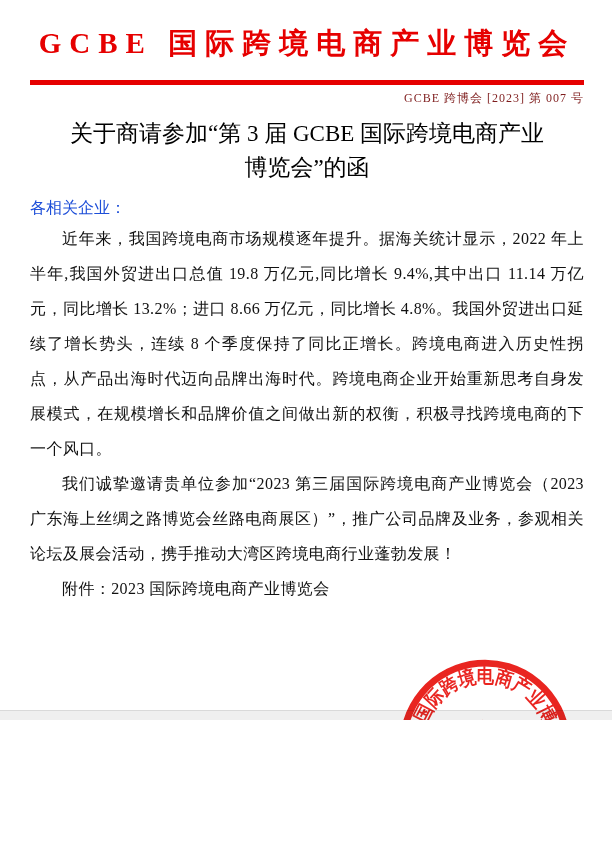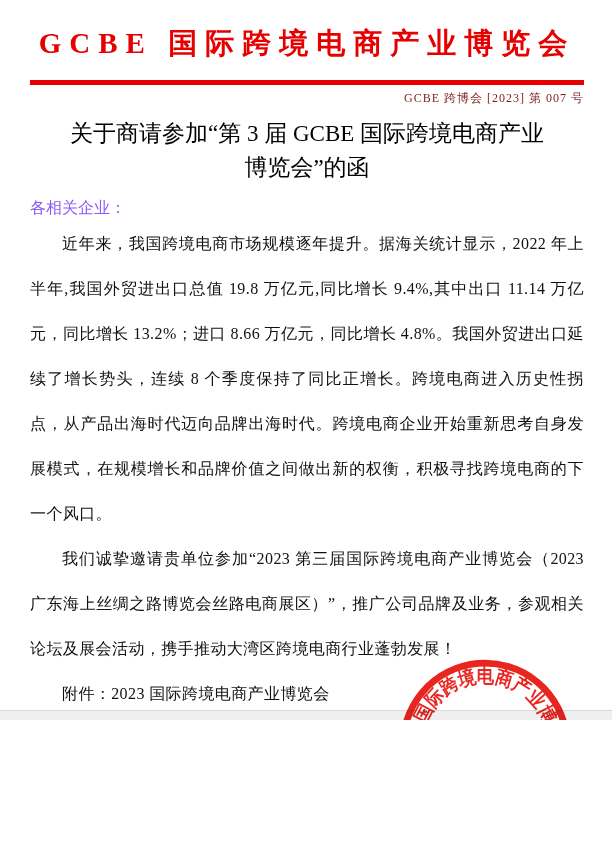--- a/index.html
+++ b/index.html
@@ -48,25 +48,25 @@
     text-align: center;
     font-size: 23px;
     font-weight: normal;
     line-height: 34px;
     color: #000000;
   }
   .salutation {
     margin-top: 10px;
     font-size: 16px;
     line-height: 26px;
-    color: #8b5cf6;
+    color: #1d4ed8;
   }
   .body-text p {
     font-size: 16px;
-    line-height: 45px;
+    line-height: 35px;
     text-align: justify;
     text-indent: 2em;
     color: #111111;
     letter-spacing: 0.4px;
   }
   .signature-block {
     position: absolute;
     top: 764px;
     left: 0;
     width: 612px;

